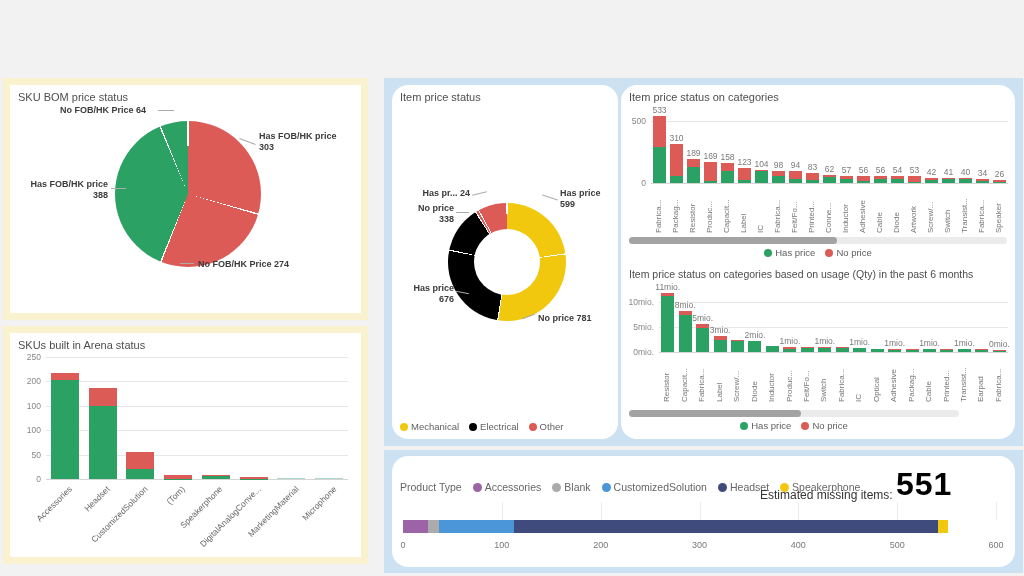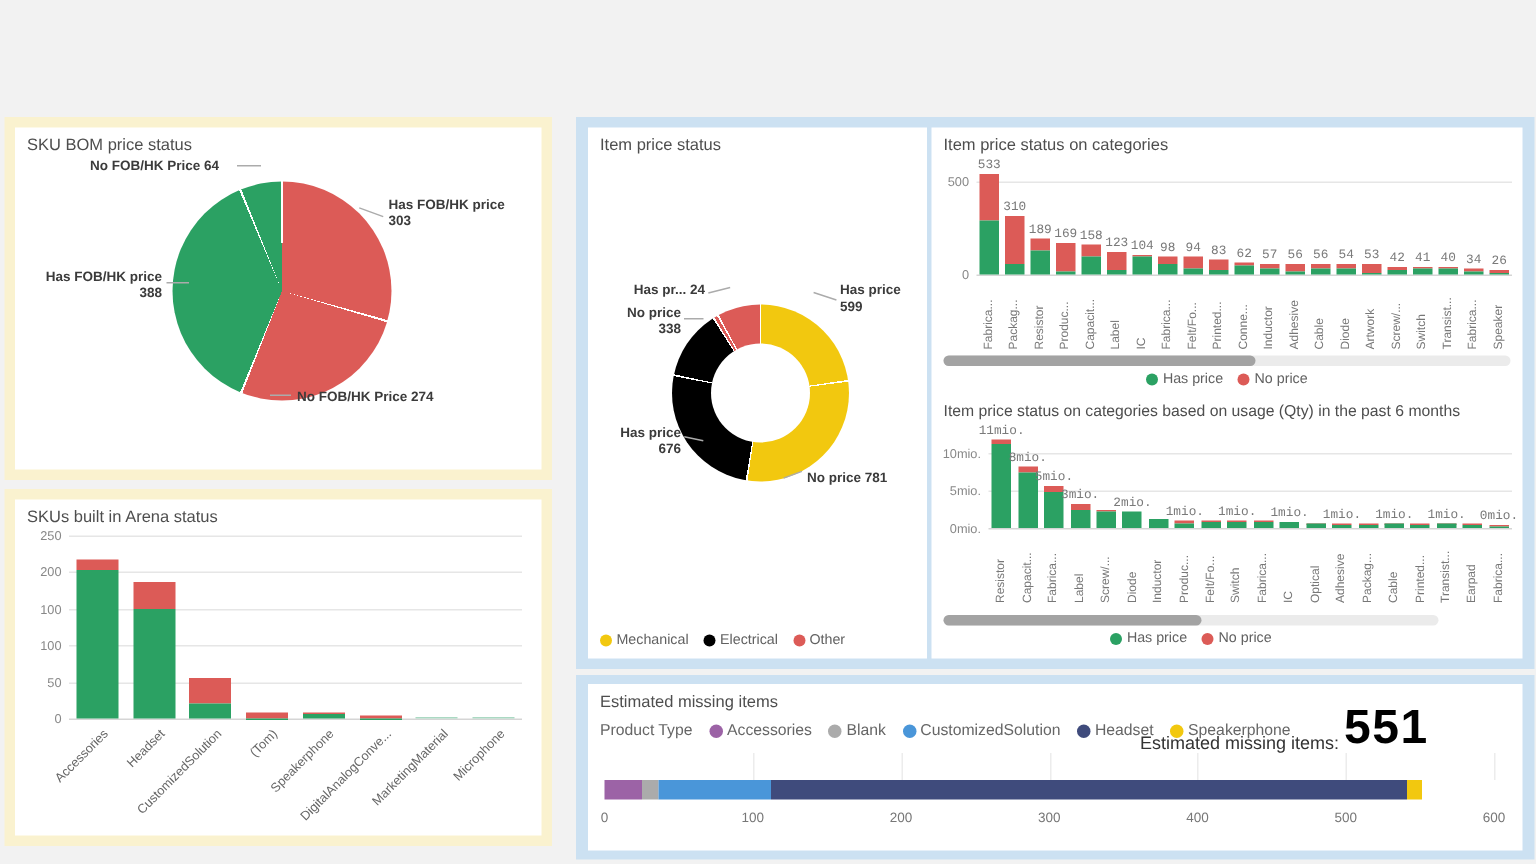--- a/index.html
+++ b/index.html
@@ -12,30 +12,30 @@
             background:transparent;color:#8a8a8a;font-size:15px;line-height:21px;text-align:center;padding:0;cursor:pointer;}
   
   .panel{position:absolute;box-sizing:border-box;}
   .yellow{background:#FAF2CF;}
   .blue{background:#CCE1F2;}
   #panel-sku{left:3px;top:78px;width:365px;height:242px;padding:7px;}
   #panel-arena{left:3px;top:326px;width:365px;height:238px;padding:7px;}
   #panel-right{left:384px;top:78px;width:639px;height:368px;}
   #panel-missing{left:384px;top:450px;width:639px;height:123px;}
   .card{position:relative;width:100%;height:100%;background:#fff;}
-  .abscard{position:absolute;background:#fff;}
+  .abscard{position:absolute;background:#fff;border-radius:16px;}
   .donut-card{left:8px;top:7px;width:226px;height:354px;}
   .rightcol-card{left:237px;top:7px;width:394px;height:354px;}
   .missing-card{left:8px;top:6px;width:623px;height:111px;}
   .ctitle{font-size:11px;color:#4E4E4E;padding:6px 8px 0 8px;white-space:nowrap;}
   
   .plot{position:absolute;border-bottom:1px solid #D5D5D5;}
   .gline{position:absolute;left:0;right:0;height:1px;background:#E6E6E6;}
   .ytick{position:absolute;right:calc(100% + 5px);font-size:8.5px;color:#888;white-space:nowrap;}
-  .barrow{position:absolute;left:0;bottom:0;width:100%;height:100%;display:flex;font-family:Liberation Mono, monospace;}
+  .barrow{position:absolute;left:0;bottom:0;width:100%;height:100%;display:flex;}
   .bcol{flex:1 1 0;display:flex;flex-direction:column;align-items:center;justify-content:flex-end;min-width:0;overflow:visible;}
   .bval{font-size:8.5px;color:#7a7a7a;margin-bottom:1px;white-space:nowrap;height:10px;line-height:10px;}
   .bstack{display:flex;flex-direction:column;}
   .catrow{position:absolute;display:flex;}
   .ccell{flex:1 1 0;display:flex;justify-content:center;min-width:0;}
   .vcat{writing-mode:vertical-rl;transform:rotate(180deg);font-size:8px;color:#777;max-height:48px;overflow:hidden;line-height:1.1;}
   .ccell45{flex:1 1 0;position:relative;}
   .rcat{position:absolute;top:3px;right:45%;transform:rotate(-45deg);transform-origin:100% 0;
         font-size:8.5px;color:#666;white-space:nowrap;}
   .scroll{position:absolute;height:7px;background:#EBEBEB;border-radius:4px;}
@@ -711,21 +711,20 @@
               <span>No price</span>
             </span>
         </div>
       </div>
 
     </div>
   </div>
 
   <div class="panel blue" id="panel-missing">
     <div class="abscard missing-card">
-      <div class="ctitle" style="padding-left:8px;">Estimated missing items</div>
       <div class="mlegend">
         <span>Product Type</span>
         <span class="litem">
             <i class="dot" style="background: rgb(156, 99, 166);"></i>
             <span>Accessories</span>
           </span>
         <span class="litem">
             <i class="dot" style="background: rgb(171, 171, 171);"></i>
             <span>Blank</span>
           </span>

